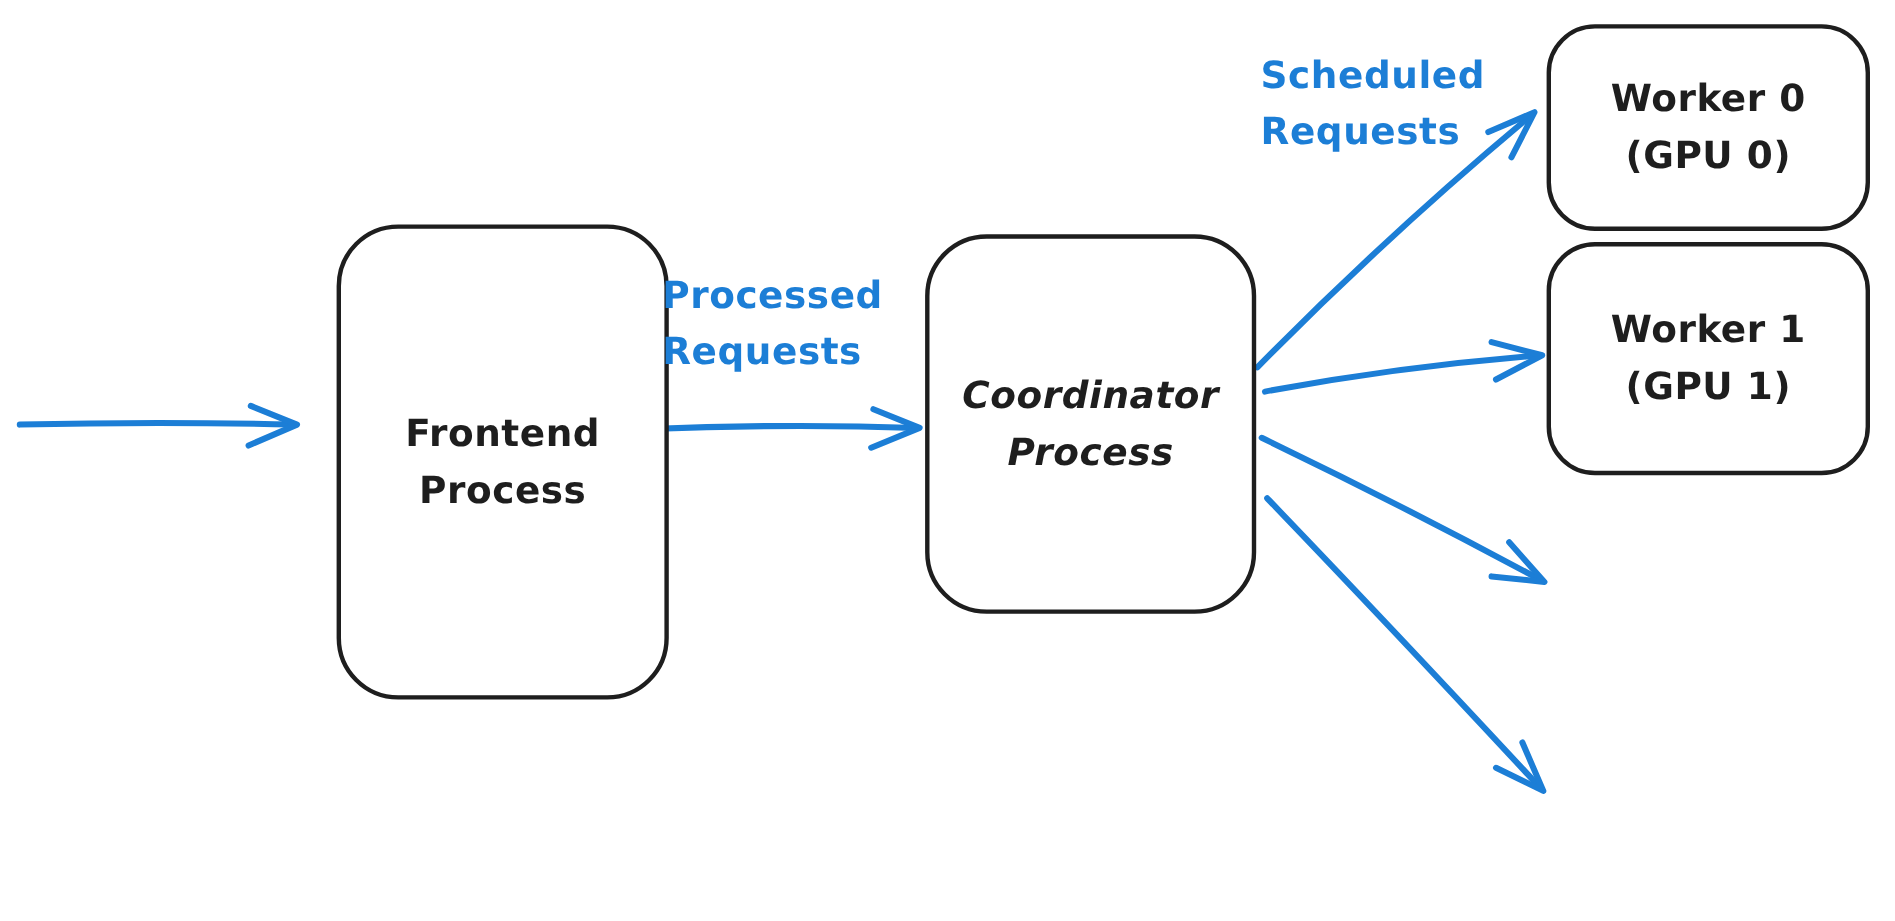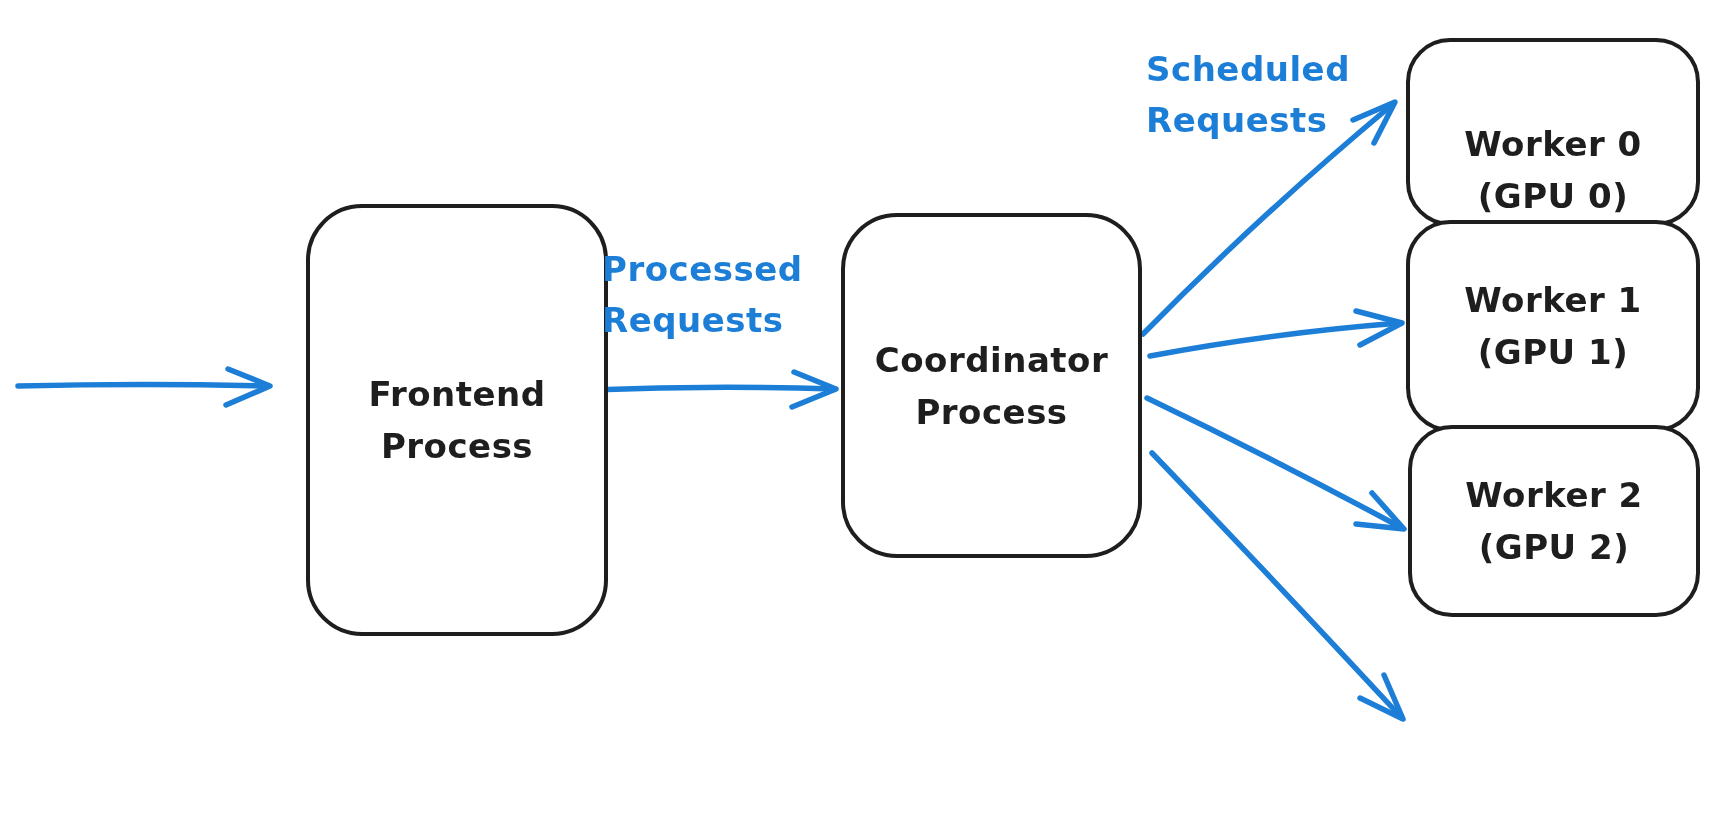--- a/index.html
+++ b/index.html
@@ -100,39 +100,35 @@
       <path class="edge-shaft" d="M 1152 453 Q 1272 578 1401 717"></path>
       <path class="edge-head" d="M 1384 675 L 1403 719 L 1360 698"></path>
     </g>
   </svg>
 
   <div class="node node--big" style="left:273px; top:204px; width:302px; height:432px;margin-left:33px;">
     <span class="node-label">Frontend
 Process</span>
   </div>
 
-  <div class="node node--big" style="left:841px; top:213px; width:301px; height:345px;">
+  <div class="node node--big" style="left:841px; top:213px; width:301px; height:345px;font-style:italic;">
     <span class="node-label">Coordinator
 Process</span>
   </div>
 
-  <div class="node node--worker" style="left:1406px; top:38px; width:294px; height:188px;align-items:flex-end;">
+  <div class="node node--worker" style="left:1406px; top:22px; width:294px; height:188px;">
     <span class="node-label">Worker 0
 (GPU 0)</span>
   </div>
 
   <div class="node node--worker" style="left:1406px; top:220px; width:294px; height:212px;">
     <span class="node-label">Worker 1
 (GPU 1)</span>
   </div>
 
-  <div class="node node--worker" style="left:1408px; top:425px; width:292px; height:192px;">
-    <span class="node-label">Worker 2
-(GPU 2)</span>
-  </div>
 
 
 
   <div class="edge-label" style="left:602px; top:244px;">Processed
 Requests</div>
 
   <div class="edge-label" style="left:1146px; top:44px;">Scheduled
 Requests</div>
 
 </div>

